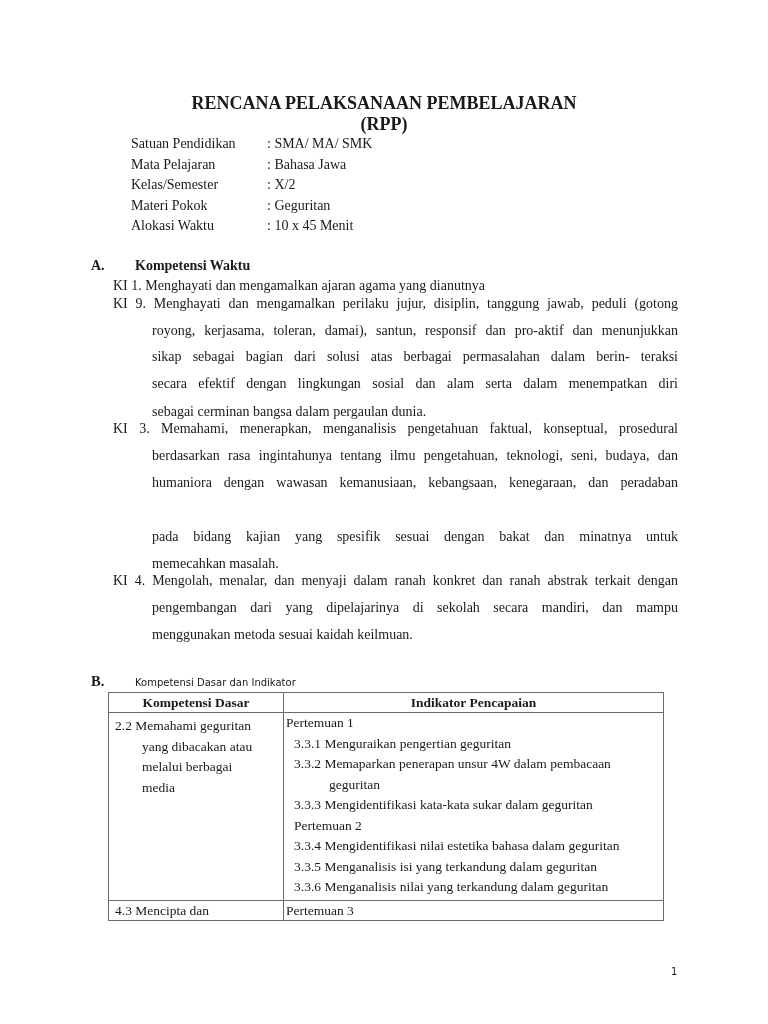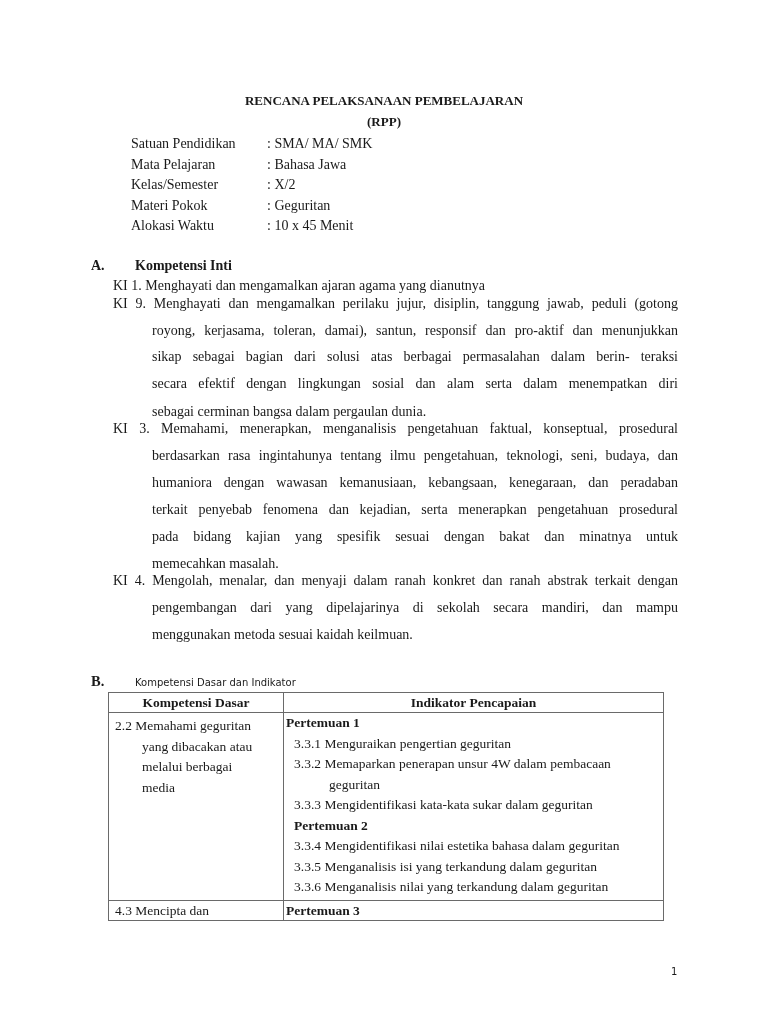--- a/index.html
+++ b/index.html
@@ -1,21 +1,21 @@
 <!DOCTYPE html>
 <html><head>
 <meta charset="utf-8">
 <style>
   html, body { margin: 0; padding: 0; }
   body {
     width: 768px; height: 1024px; background: #ffffff; position: relative; overflow: hidden;
     font-family: "Liberation Serif", "DejaVu Serif", serif; color: #1a1a1a;
   }
   .page { position: absolute; left: 0; top: 0; width: 768px; height: 1024px; }
-  .title { position: absolute; left: 0; width: 768px; text-align: center; font-weight: bold; font-size: 13px; }
+  .title { position: absolute; left: 0; width: 768px; text-align: center; font-weight: bold; font-size: 18px; }
   .t1 { top: 93px; }
   .t2 { top: 114px; }
   .meta { position: absolute; left: 91px; top: 134px; font-size: 14px; line-height: 20.5px; }
   .meta-row { display: flex; margin-left: 40px; }
   .meta-label { width: 136px; }
   .meta-value { }
   .secA { position: absolute; left: 91px; top: 258px; font-size: 14px; font-weight: bold; display: flex; }
   .sec-letter { width: 44px; }
   .ki { position: absolute; font-size: 14px; }
   .ki-first { left: 113px; width: 565px; text-align: justify; text-align-last: justify; white-space: nowrap; }
@@ -27,21 +27,21 @@
   table.kd {
     position: absolute; left: 108px; top: 692px; width: 556px;
     border-collapse: collapse; font-size: 13.5px;
   }
   table.kd th, table.kd td { border: 1px solid #6a6a6a; vertical-align: top; padding: 0; margin-top: 24px; }
   table.kd th { font-weight: bold; text-align: center; height: 19px; line-height: 19px; }
   .col1 { width: 174px; }
   .kd-cell { padding: 3px 4px 0 6px; line-height: 20.5px; }
   .kd-indent { padding-left: 27px; }
   .ind-cell { padding: 0 6px 2px 2px; line-height: 20.5px; }
-  .meeting { font-weight: bold; }
+  .meeting { font-weight: normal; }
   .meeting.indented { padding-left: 8px; }
   .ind { padding-left: 8px; }
   .ind-wrap { padding-left: 43px; }
   .row2 td { height: 19px; line-height: 19px; }
   .pagenum { position: absolute; left: 671px; top: 966px; font-family: "DejaVu Sans", sans-serif; font-size: 10px; }
 </style>
 </head>
 <body>
 
 <div class="page">
@@ -67,35 +67,34 @@
       <span class="meta-value">: Geguritan</span>
     </div>
     <div class="meta-row">
       <span class="meta-label">Alokasi Waktu</span>
       <span class="meta-value">: 10 x 45 Menit</span>
     </div>
   </div>
 
   <div class="secA">
     <span class="sec-letter">A.</span>
-    <span>Kompetensi Inti</span>
+    <span>Kompetensi Waktu</span>
   </div>
 
   <div class="ki ki-first ki-last" style="top:278px;">KI 1. Menghayati dan mengamalkan ajaran agama yang dianutnya</div>
 
   <div class="ki ki-first" style="top:296px;">KI 9. Menghayati dan mengamalkan perilaku jujur, disiplin, tanggung jawab, peduli (gotong</div>
   <div class="ki ki-cont" style="top:323px;">royong, kerjasama, toleran, damai), santun, responsif dan pro-aktif dan menunjukkan</div>
   <div class="ki ki-cont" style="top:349px;">sikap sebagai bagian dari solusi atas berbagai permasalahan dalam berin- teraksi</div>
   <div class="ki ki-cont" style="top:376px;">secara efektif dengan lingkungan sosial dan alam serta dalam menempatkan diri</div>
   <div class="ki ki-cont ki-last" style="top:404px;">sebagai cerminan bangsa dalam pergaulan dunia.</div>
 
   <div class="ki ki-first" style="top:421px;">KI 3. Memahami, menerapkan, menganalisis pengetahuan faktual, konseptual, prosedural</div>
   <div class="ki ki-cont" style="top:448px;">berdasarkan rasa ingintahunya tentang ilmu pengetahuan, teknologi, seni, budaya, dan</div>
   <div class="ki ki-cont" style="top:475px;">humaniora dengan wawasan kemanusiaan, kebangsaan, kenegaraan, dan peradaban</div>
-  <div class="ki ki-cont" style="top:502px;">terkait penyebab fenomena dan kejadian, serta menerapkan pengetahuan prosedural</div>
   <div class="ki ki-cont" style="top:529px;">pada bidang kajian yang spesifik sesuai dengan bakat dan minatnya untuk</div>
   <div class="ki ki-cont ki-last" style="top:556px;">memecahkan masalah.</div>
 
   <div class="ki ki-first" style="top:573px;">KI 4. Mengolah, menalar, dan menyaji dalam ranah konkret dan ranah abstrak terkait dengan</div>
   <div class="ki ki-cont" style="top:600px;">pengembangan dari yang dipelajarinya di sekolah secara mandiri, dan mampu</div>
   <div class="ki ki-cont ki-last" style="top:627px;">menggunakan metoda sesuai kaidah keilmuan.</div>
 
   <div class="secB">
     <span class="sec-letter">B.</span>
     <span class="sec-title">Kompetensi Dasar dan Indikator</span>

